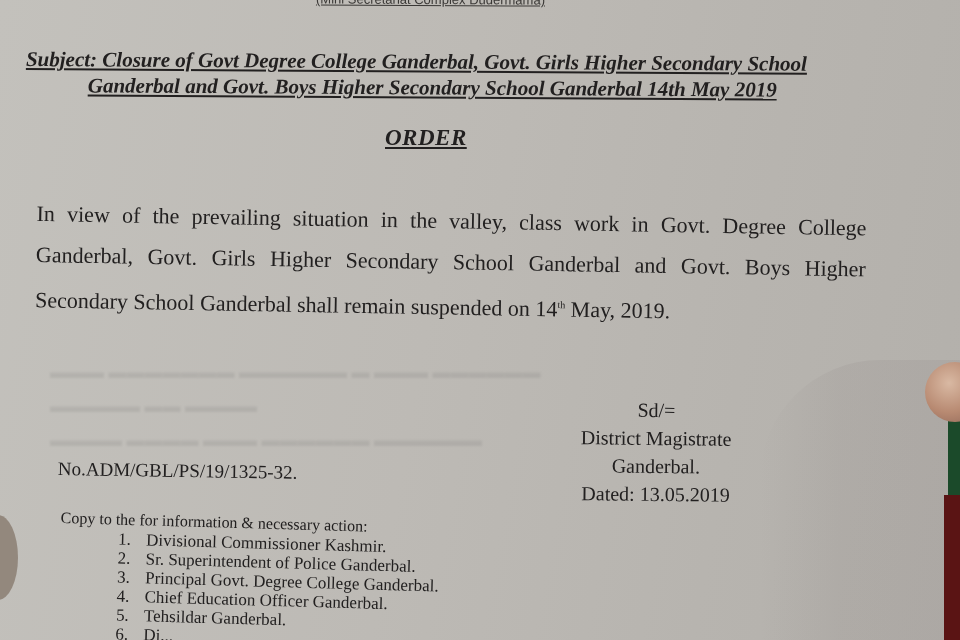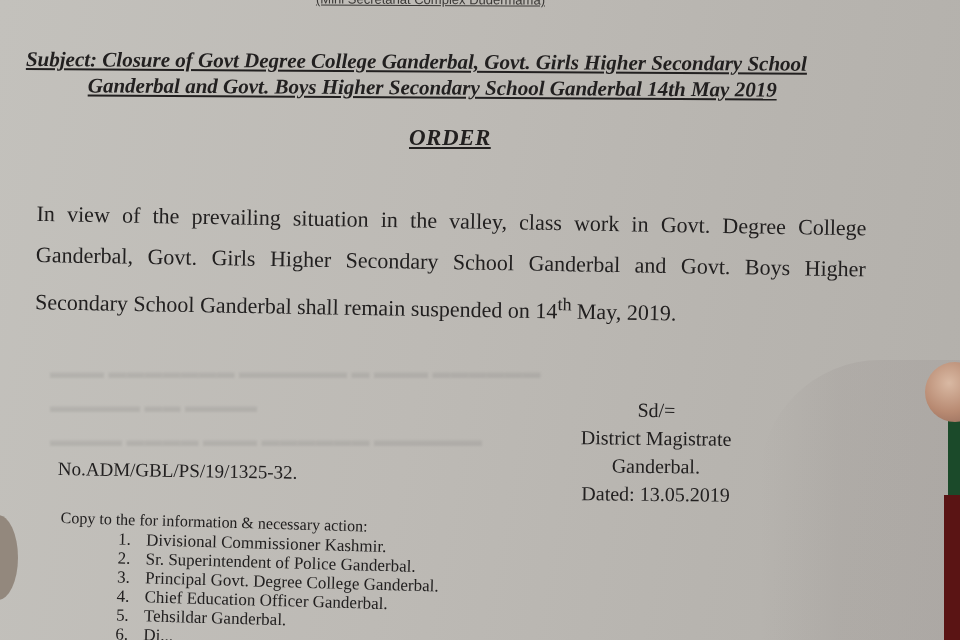--- a/index.html
+++ b/index.html
@@ -80,38 +80,38 @@
       text-decoration: underline;
       transform: rotate(0.35deg);
       transform-origin: left top;
     }
     .subject .line2 {
       display: block;
       padding-left: 62px;
     }
     .order-title {
       position: absolute;
-      left: 409px; top: 125px;
+      left: 385px; top: 125px;
       font-size: 23px;
       font-style: italic;
       font-weight: bold;
       text-decoration: underline;
       letter-spacing: 0.5px;
     }
     .body-para {
       position: absolute;
       left: 37px; top: 193px;
       width: 830px;
       font-size: 22px;
       line-height: 41px;
       text-align: justify;
       transform: rotate(1deg);
       transform-origin: left top;
     }
-    .body-para sup { font-size: 18px; }
+    .body-para sup { font-size: 10px; }
     .bleed {
       position: absolute;
       left: 50px; top: 355px;
       width: 560px; height: 60px;
       opacity: 0.12;
       font-size: 18px;
       line-height: 34px;
       color: #555;
       filter: blur(1px);
     }

